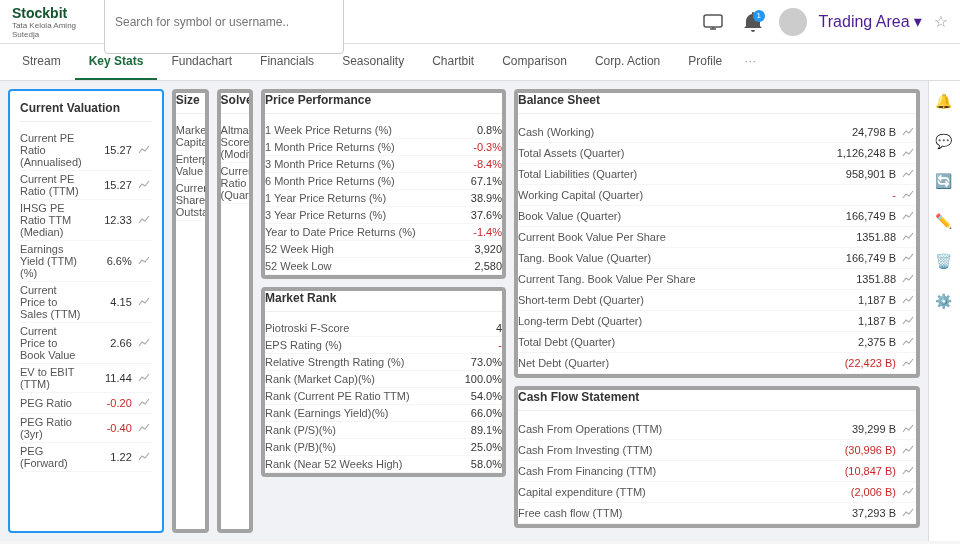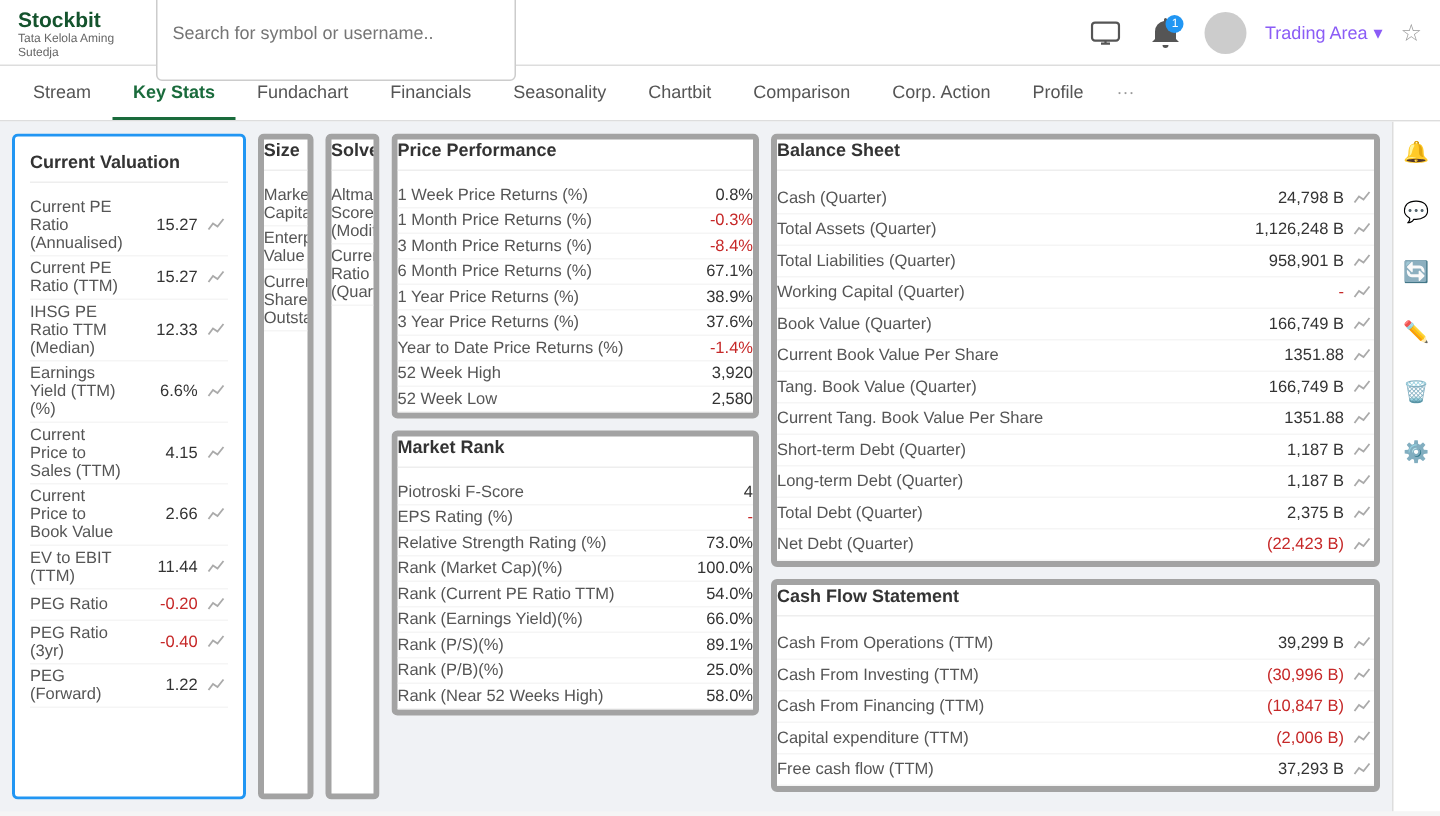--- a/index.html
+++ b/index.html
@@ -9,21 +9,21 @@
     .header { display: flex; align-items: center; background: #fff; padding: 0 12px; height: 44px; border-bottom: 1px solid #ddd; }
     .logo { display: flex; align-items: center; width: 80px; flex-shrink: 0; }
     .logo-text { font-weight: bold; font-size: 14px; color: #14532d; }
     .logo-sub { font-size: 8px; color: #666; display: block; }
     .search-box { flex: 1; max-width: 240px; margin: 0 12px; }
     .search-box input { width: 100%; padding: 24px 10px; border: 1px solid #ccc; border-radius: 4px; font-size: 12px; color: #000000; }
     .header-right { margin-left: auto; display: flex; align-items: center; gap: 12px; }
     .header-icon { width: 28px; height: 28px; display: flex; align-items: center; justify-content: center; cursor: pointer; position: relative; }
     .badge { position: absolute; top: 2px; right: 2px; background: #2196f3; color: #fff; border-radius: 50%; width: 12px; height: 12px; font-size: 8px; display: flex; align-items: center; justify-content: center; }
     .avatar { width: 28px; height: 28px; border-radius: 50%; background: #ccc; }
-    .trading-area { font-size: 12px; color: #8b5cf6; display: flex; align-items: center; gap: 4px; cursor: pointer; }
+    .trading-area { font-size: 16px; color: #4c1d95; display: flex; align-items: center; gap: 4px; cursor: pointer; }
     .star-icon { font-size: 16px; color: #999; cursor: pointer; }
 
     
     .nav-tabs { display: flex; background: #fff; border-bottom: 1px solid #ddd; padding: 0 8px; }
     .nav-tab { padding: 10px 14px; font-size: 12px; cursor: pointer; border-bottom: 2px solid transparent; color: #555; white-space: nowrap; }
     .nav-tab.active { color: #1a6b3c; border-bottom: 2px solid #1a6b3c; font-weight: 600; }
     .nav-more { padding: 10px 8px; color: #999; cursor: pointer; }
 
     
     .main { display: flex; height: calc(544px - 44px - 40px); overflow: hidden; }
@@ -346,21 +346,21 @@
           </div>
       </div>
     </div>
 
     <div class="col-right">
 
       <div class="card">
         <div class="card-title">Balance Sheet</div>
         <div id="balance-sheet-rows">
             <div class="metric-row">
-              <span class="metric-label">Cash (Quarter)</span>
+              <span class="metric-label">Cash (Working)</span>
               <span class="metric-value">24,798 B</span>
               <span class="metric-icon">
                 <svg width="12" height="10" viewBox="0 0 12 10">
                   <polyline points="1,8 4,4 7,6 11,1" stroke="#aaa" stroke-width="1.2" fill="none"></polyline>
                 </svg>
               </span>
             </div>
             <div class="metric-row">
               <span class="metric-label">Total Assets (Quarter)</span>
               <span class="metric-value">1,126,248 B</span>

